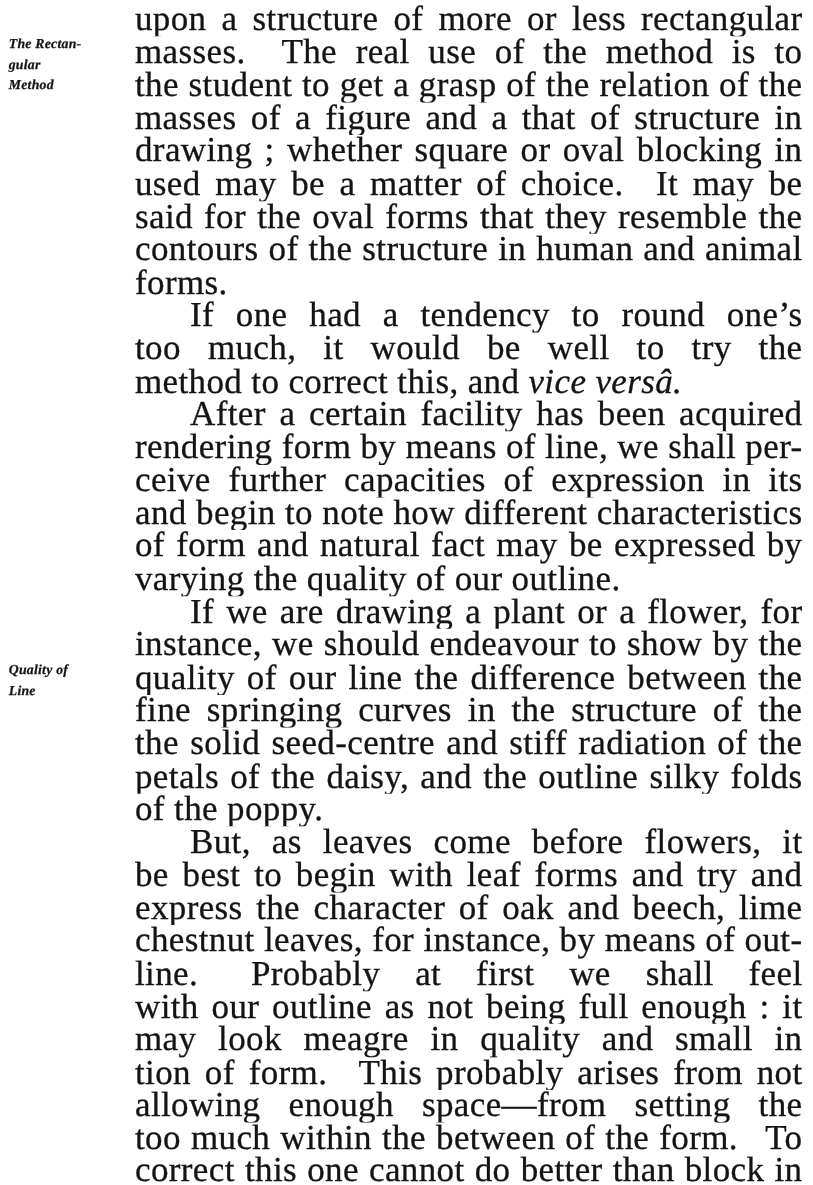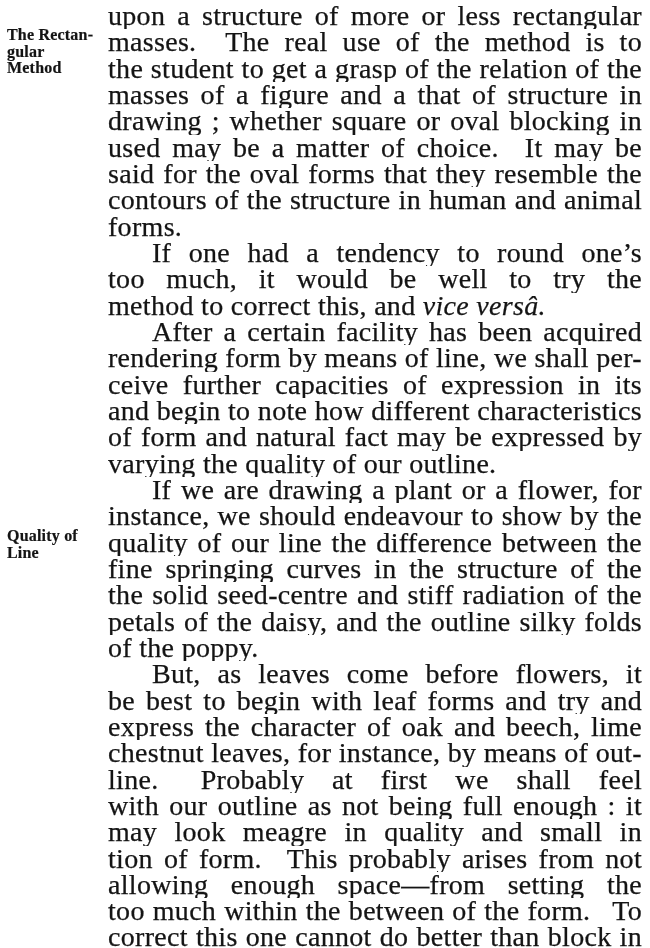--- a/index.html
+++ b/index.html
@@ -35,24 +35,25 @@
     -webkit-text-stroke: 0.25px #141414;
   }
   .jl { text-align: justify; text-align-last: justify; }
   .ll { text-align: center; text-align-last: left; }
   .ind { text-indent: 44px; }
   .it { font-style: italic; }
   .margin-note {
     position: absolute;
     left: 7px;
     width: 104px;
-    font-size: 16px;
+    font-size: 11px;
     line-height: 16.5px;
     font-weight: bold;
     letter-spacing: 0.2px;
+    font-style: italic;
     -webkit-text-stroke: 0.2px #141414;
   }
 </style>
 </head>
 <body>
 
 <div class="page" style="background: rgb(255, 255, 255); color: rgb(20, 20, 20);">
   <div>
       <div class="margin-note" style="top: 27px;">The Rectan-<br>gular<br>Method</div>
       <div class="margin-note" style="top: 528px;">Quality of<br>Line</div>

